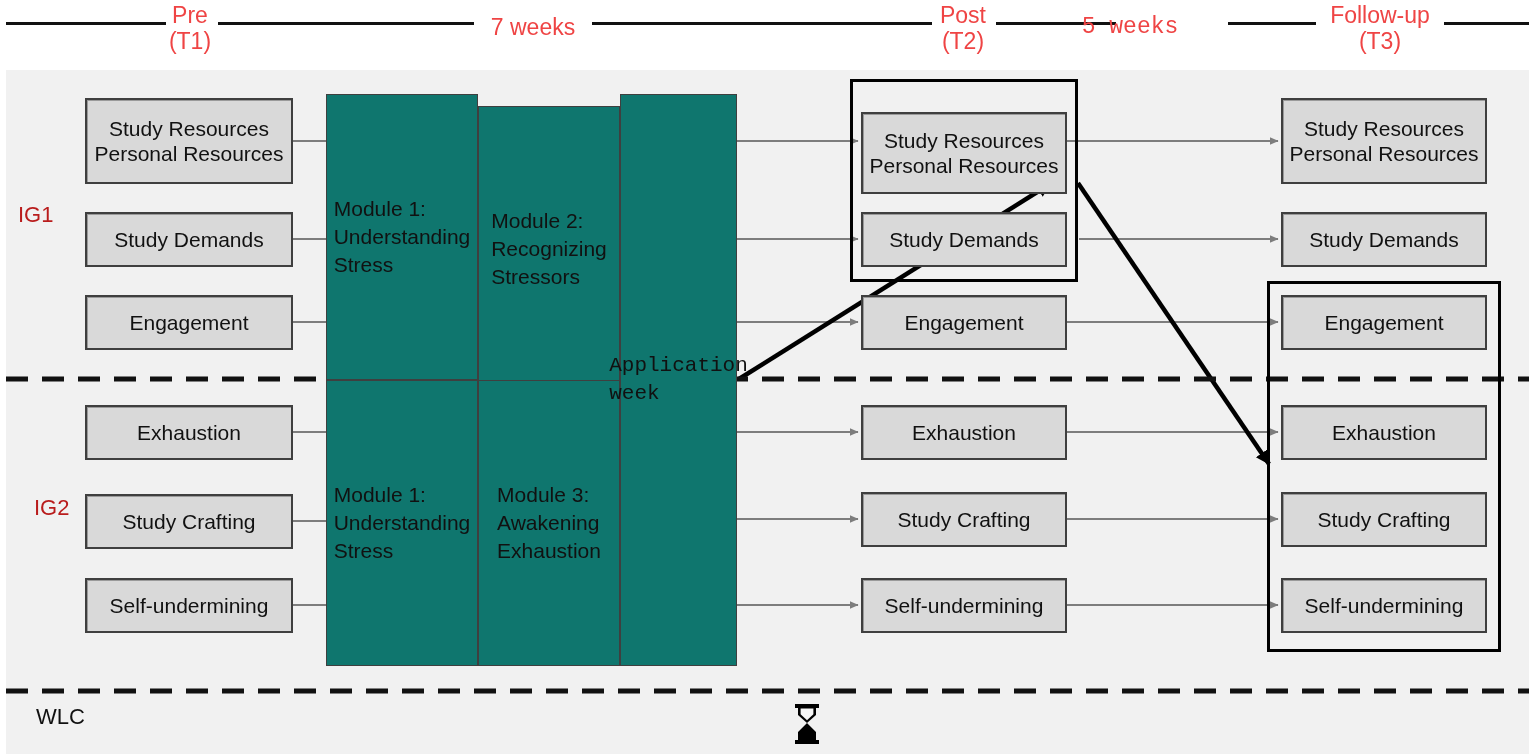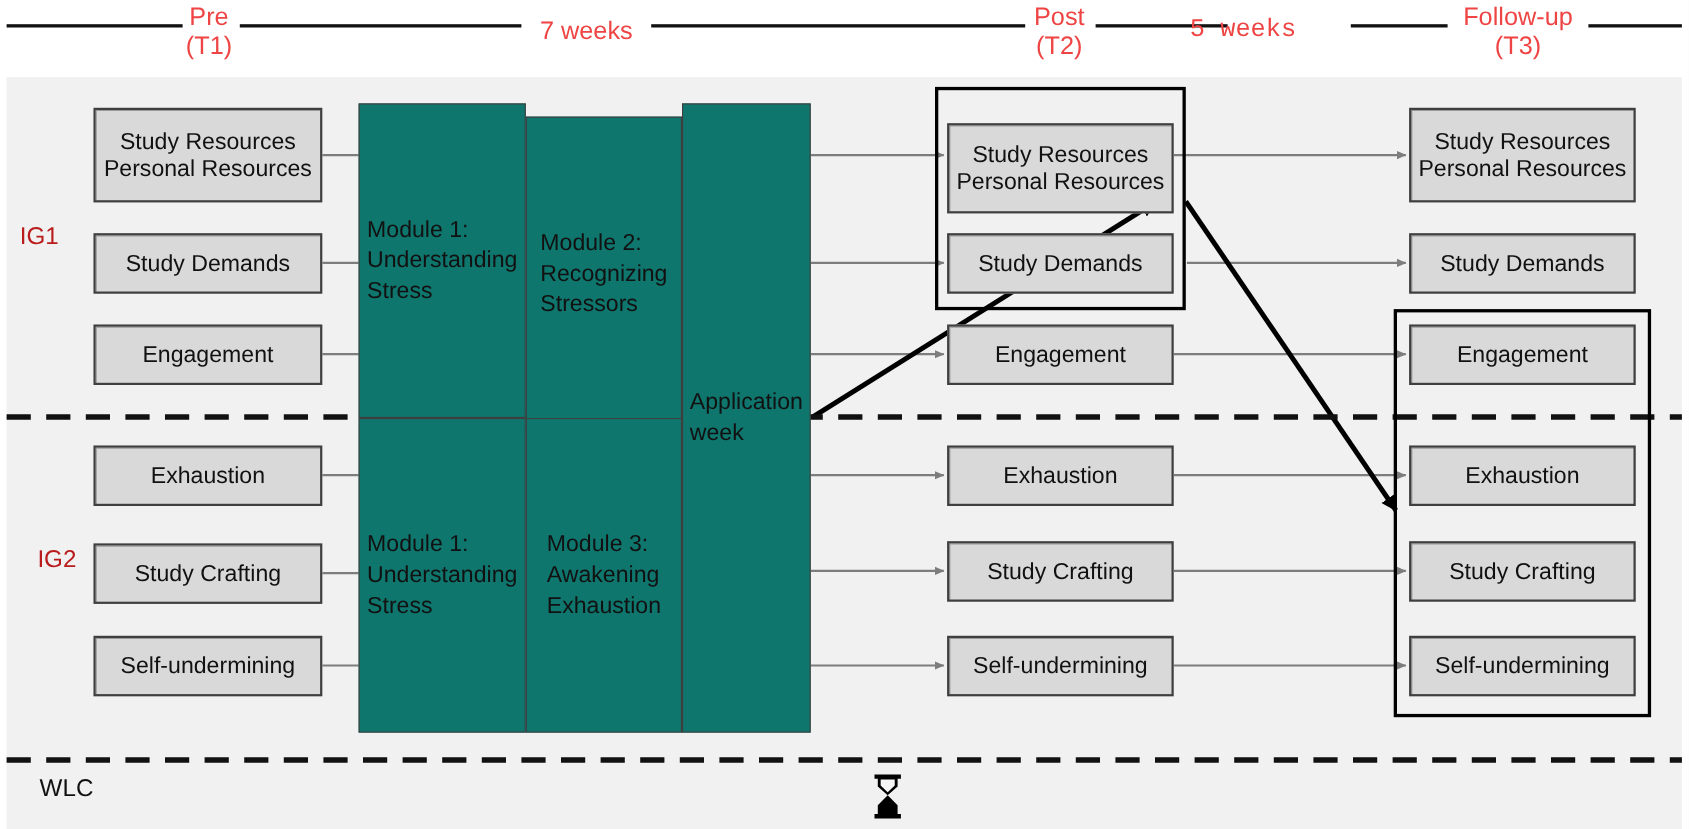--- a/index.html
+++ b/index.html
@@ -22,21 +22,21 @@
   
   .mbox{position:absolute;background:#d9d9d9;border:2px solid #3f3f3f;
         box-shadow:1px 1px 0 0 #9a9a9a inset;
         display:flex;align-items:center;justify-content:center;text-align:center;
         font-size:21px;line-height:25px;color:#111;white-space:pre-line;box-sizing:border-box;}
 
   
   .modbox{position:absolute;background:#0f766e;border:1.5px solid #3f3f3f;
           display:flex;align-items:center;justify-content:center;
           font-size:21px;line-height:28px;color:#111;white-space:pre-line;box-sizing:border-box;}
-  .modbox.appweek{align-items:center;}
+  .modbox.appweek{align-items:center;font-family:Liberation Mono, monospace;}
 
   
   .hl-frame{position:absolute;border:3.5px solid #000;box-sizing:border-box;background:transparent;}
 
   
   #lines{position:absolute;left:0;top:0;width:1535px;height:754px;pointer-events:none;}
 
   
   #wlc-label{position:absolute;font-size:22px;color:#111;}
   #hourglass{position:absolute;font-size:44px;line-height:44px;color:#000;}

